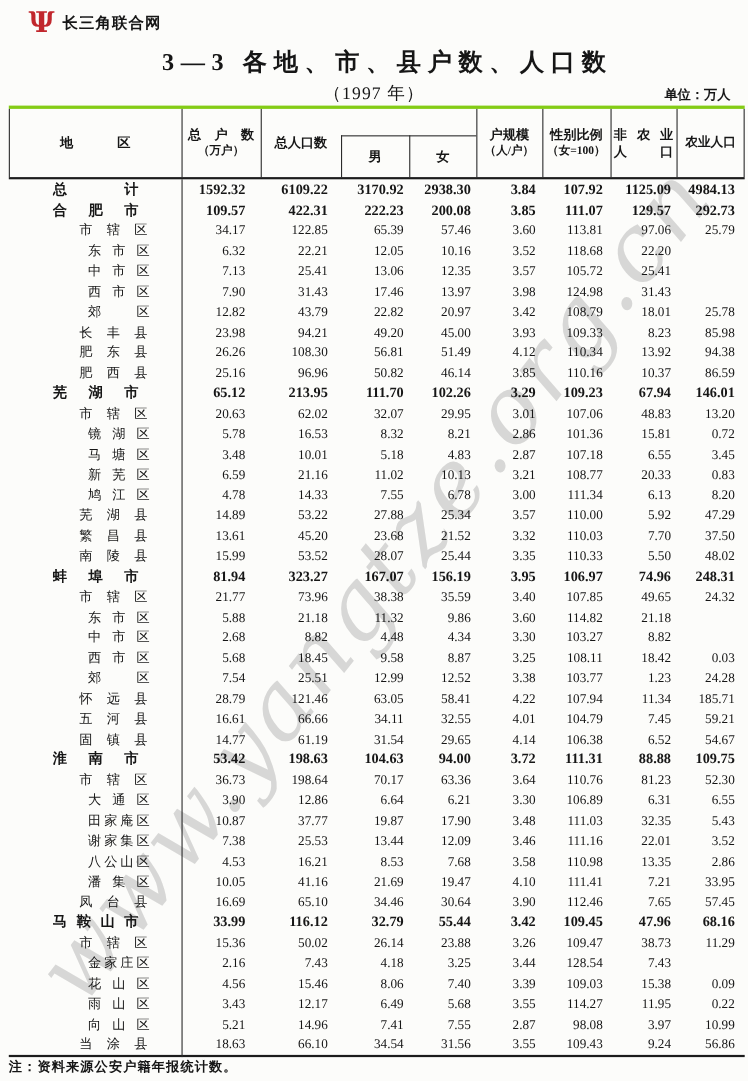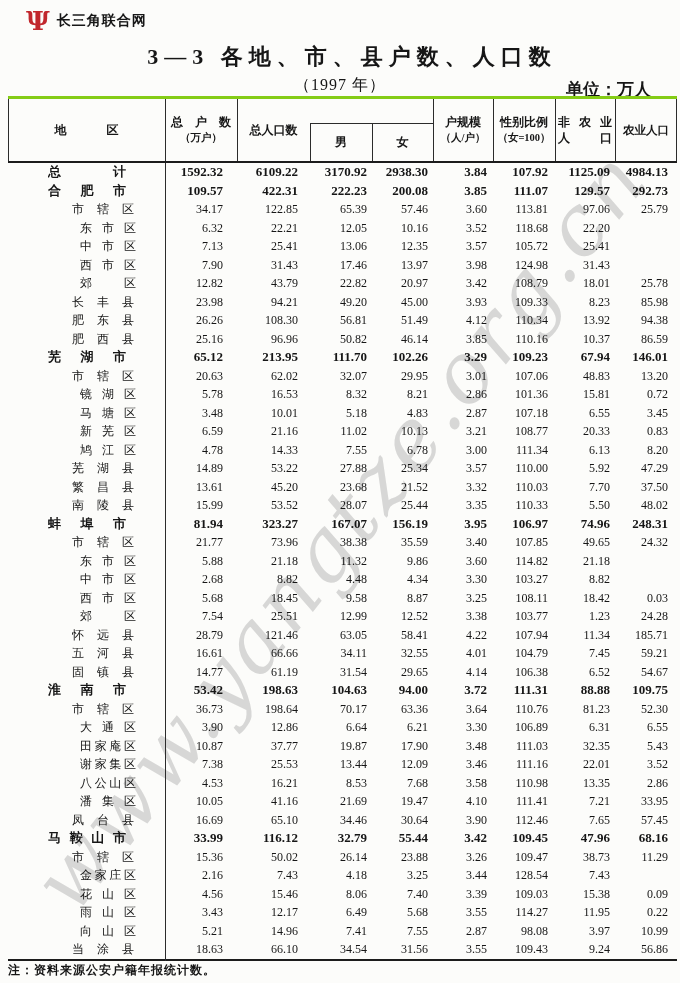--- a/index.html
+++ b/index.html
@@ -14,21 +14,21 @@
     font-size:84px;font-style:italic;letter-spacing:4px;white-space:nowrap;
     color:rgba(160,160,160,0.40);z-index:0;pointer-events:none;
     font-family:"DejaVu Serif","Liberation Serif",serif;
   }
   .sitebar{position:absolute;top:8px;left:26px;display:flex;align-items:center;gap:7px;z-index:2;}
   .logo-mark{color:#c1272d;font-size:26px;font-weight:bold;line-height:26px;font-family:"DejaVu Serif",serif;}
   .logo-text{font-size:14px;font-weight:bold;letter-spacing:1px;}
   .title{position:absolute;top:42px;left:0;right:0;margin:0;text-align:center;
     font-size:22px;font-weight:bold;letter-spacing:6px;z-index:1;padding-left:24px;}
   .subtitle{position:absolute;top:75px;left:0;right:0;text-align:center;font-size:16px;letter-spacing:1px;z-index:1;}
-  .unit{position:absolute;top:78px;right:29px;font-size:17px;font-weight:bold;z-index:1;font-family:Liberation Mono, monospace;}
+  .unit{position:absolute;top:78px;right:16px;font-size:12px;font-weight:bold;z-index:1;font-family:Liberation Mono, monospace;}
 
   .table{position:absolute;left:8px;top:96px;width:669px;z-index:1;}
   .thead{position:relative;height:62px;border-top:3px solid #84cc16;border-bottom:2px solid #1c1c1c;box-sizing:content-box;}
   .vl{position:absolute;top:0;bottom:0;width:1px;background:#2b2b2b;}
   .vls{position:absolute;top:24px;bottom:0;width:1px;background:#2b2b2b;}
   .hl{position:absolute;top:24px;height:1px;background:#2b2b2b;}
   .hcell{position:absolute;top:0;bottom:0;display:flex;flex-direction:column;justify-content:center;align-items:center;font-weight:bold;font-size:12px;line-height:16px;}
   .hsub{position:absolute;display:flex;align-items:center;justify-content:center;font-weight:bold;font-size:12px;}
   .just{text-align:justify;text-align-last:justify;display:block;}
   .h-l2{font-size:10.5px;letter-spacing:0;text-align:center;}

